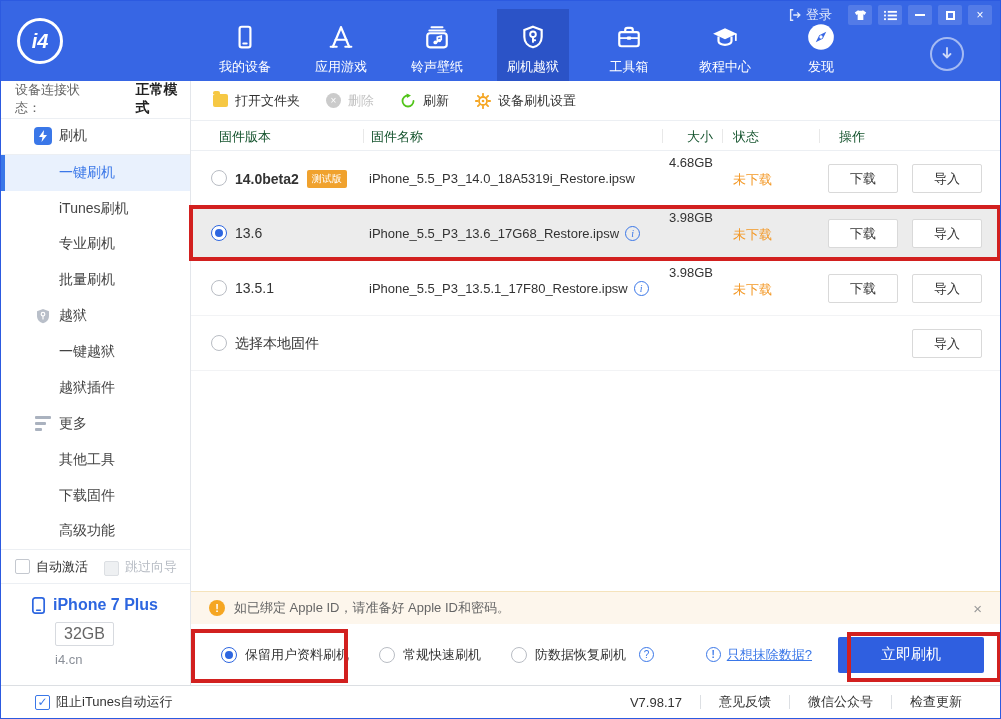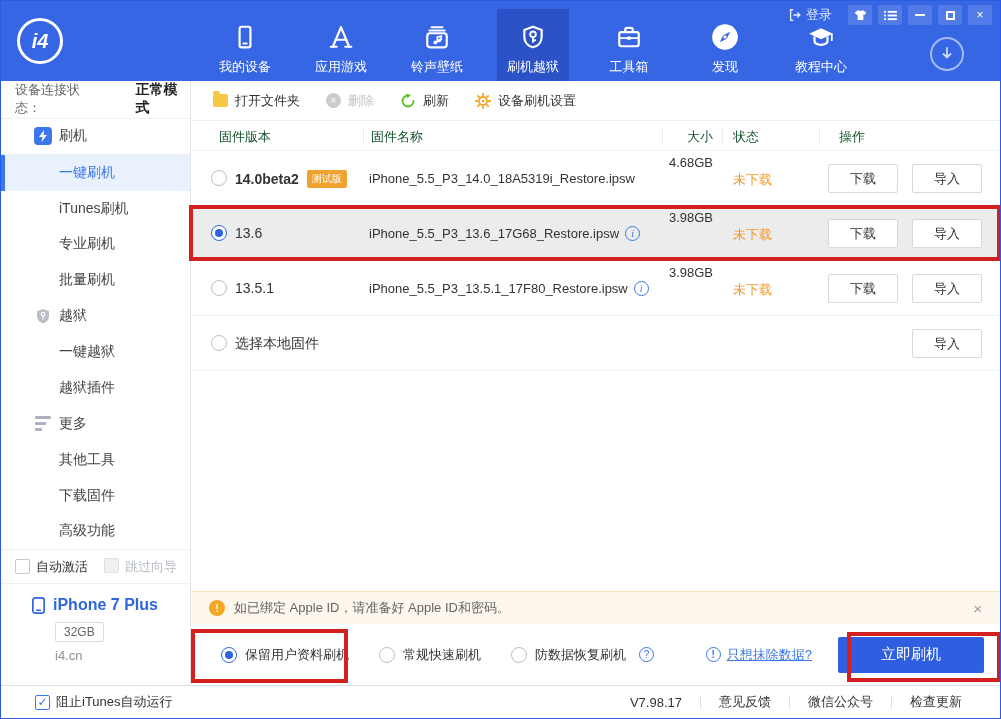--- a/index.html
+++ b/index.html
@@ -42,21 +42,21 @@
   .menu-bars { display:flex; flex-direction:column; gap:3px; align-items:flex-start; }
   .menu-bars i { display:block; height:3px; background:#aab2bf; border-radius:1px; }
   .side-checks { margin-top:auto; border-top:1px solid #eceff3; height:34px; display:flex; align-items:center; gap:16px; padding-left:14px; }
   .chk { width:15px; height:15px; border:1px solid #c4c8cf; border-radius:2px; background:#fff; display:inline-flex; align-items:center; justify-content:center; margin-right:6px; vertical-align:-3px; }
   .chk.disabled { background:#eef0f2; border-color:#dcdfe3; }
   .chk.checked { border-color:#3a77e8; color:#3a77e8; font-size:12px; font-weight:bold; }
   .chk-label { color:#333; }
   .chk-label.dim { color:#b7bcc4; }
   .device-panel { border-top:1px solid #eceff3; padding:12px 0 0 30px; height:102px; }
   .device-name { color:#2d66e0; font-size:16px; font-weight:bold; display:flex; align-items:center; gap:7px; }
-  .cap-badge { display:inline-block; margin:8px 0 6px 24px; border:1px solid #d7dadf; border-radius:2px; color:#666; font-size:12px; padding:2px 8px; }
+  .cap-badge { display:inline-block; margin:8px 0 6px 24px; border:1px solid #d7dadf; border-radius:2px; color:#666; font-size:16px; padding:2px 8px; }
   .device-note { color:#8a8f98; margin-left:24px; font-size:13px; }
 
   
   .main { flex:1; display:flex; flex-direction:column; min-width:0; position:relative; background:#fff; }
   .toolbar { height:40px; flex:none; border-bottom:1px solid #eceff3; display:flex; align-items:center; gap:26px; padding-left:22px; }
   .tool { display:flex; align-items:center; gap:7px; cursor:pointer; color:#333; }
   .tool.disabled { color:#c3c3c3; cursor:default; }
   .folder-ic { width:15px; height:13px; background:#f6c844; border-radius:2px; position:relative; }
   .folder-ic::before { content:""; position:absolute; top:-3px; left:0; width:7px; height:3px; background:#f6c844; border-radius:2px 2px 0 0; }
   .del-ic { width:15px; height:15px; border-radius:50%; background:#cbcbcb; color:#fff; font-size:10px; display:flex; align-items:center; justify-content:center; }
@@ -170,37 +170,37 @@
               <rect x="3" y="7.5" width="18" height="13" rx="2" fill="none" stroke="#fff" stroke-width="2"></rect>
               <path d="M8.5 7.5 V5.5 c0-1 .8-2 2-2 h3 c1.2 0 2 1 2 2 v2" fill="none" stroke="#fff" stroke-width="2"></path>
               <path d="M3 13 h18" stroke="#fff" stroke-width="1.6"></path>
               <rect x="10" y="11.5" width="4" height="3" rx="1" fill="#fff"></rect>
             </svg>
         </span>
         <span class="nav-label">工具箱</span>
       </div>
       <div class="nav-item">
         <span class="nav-icon">
+          <svg width="28" height="26" viewBox="0 0 24 24">
+              <polygon points="12,4 23,9 12,14 1,9" fill="#fff"></polygon>
+              <path d="M6 11.5 V16 c0 1.8 2.7 3.2 6 3.2 s6-1.4 6-3.2 V11.5" fill="none" stroke="#fff" stroke-width="2"></path>
+              <line x1="22" y1="9.5" x2="22" y2="15" stroke="#fff" stroke-width="1.6" stroke-linecap="round"></line>
+            </svg>
+        </span>
+        <span class="nav-label">教程中心</span>
+      </div>
+      <div class="nav-item">
+        <span class="nav-icon">
           <svg width="28" height="28" viewBox="0 0 24 24">
               <circle cx="12" cy="12" r="11" fill="#fff"></circle>
               <polygon points="16.5,7.5 13.5,13.5 7.5,16.5 10.5,10.5" fill="#3766e4"></polygon>
               <circle cx="12" cy="12" r="1.4" fill="#fff"></circle>
             </svg>
         </span>
         <span class="nav-label">发现</span>
-      </div>
-      <div class="nav-item">
-        <span class="nav-icon">
-          <svg width="28" height="26" viewBox="0 0 24 24">
-              <polygon points="12,4 23,9 12,14 1,9" fill="#fff"></polygon>
-              <path d="M6 11.5 V16 c0 1.8 2.7 3.2 6 3.2 s6-1.4 6-3.2 V11.5" fill="none" stroke="#fff" stroke-width="2"></path>
-              <line x1="22" y1="9.5" x2="22" y2="15" stroke="#fff" stroke-width="1.6" stroke-linecap="round"></line>
-            </svg>
-        </span>
-        <span class="nav-label">教程中心</span>
       </div>
     </div>
 
     <div class="top-controls">
       <div class="login">
         <svg width="14" height="14" viewBox="0 0 16 16">
             <path d="M6 2 H3 V14 H6" fill="none" stroke="rgba(255,255,255,.85)" stroke-width="1.6"></path>
             <path d="M6 8 H13 M10.5 5 L13.5 8 L10.5 11" fill="none" stroke="rgba(255,255,255,.85)" stroke-width="1.6"></path>
           </svg>
         <span>登录</span>
@@ -302,21 +302,21 @@
       </div>
       <div class="side-item">
         <span>高级功能</span>
       </div>
 
       <div class="side-checks">
         <label style="display:flex;align-items:center;">
           <span class="chk"></span>
           <span class="chk-label">自动激活</span>
         </label>
-        <label style="display:flex;align-items:flex-start;">
+        <label style="display:flex;align-items:flex-end;">
           <span class="chk disabled"></span>
           <span class="chk-label dim">跳过向导</span>
         </label>
       </div>
 
       <div class="device-panel">
         <div class="device-name">
           <svg width="15" height="17" viewBox="0 0 14 18">
               <rect x="1" y="1" width="12" height="16" rx="2.5" fill="none" stroke="#2d66e0" stroke-width="1.8"></rect>
               <line x1="5" y1="14" x2="9" y2="14" stroke="#2d66e0" stroke-width="1.6" stroke-linecap="round"></line>

